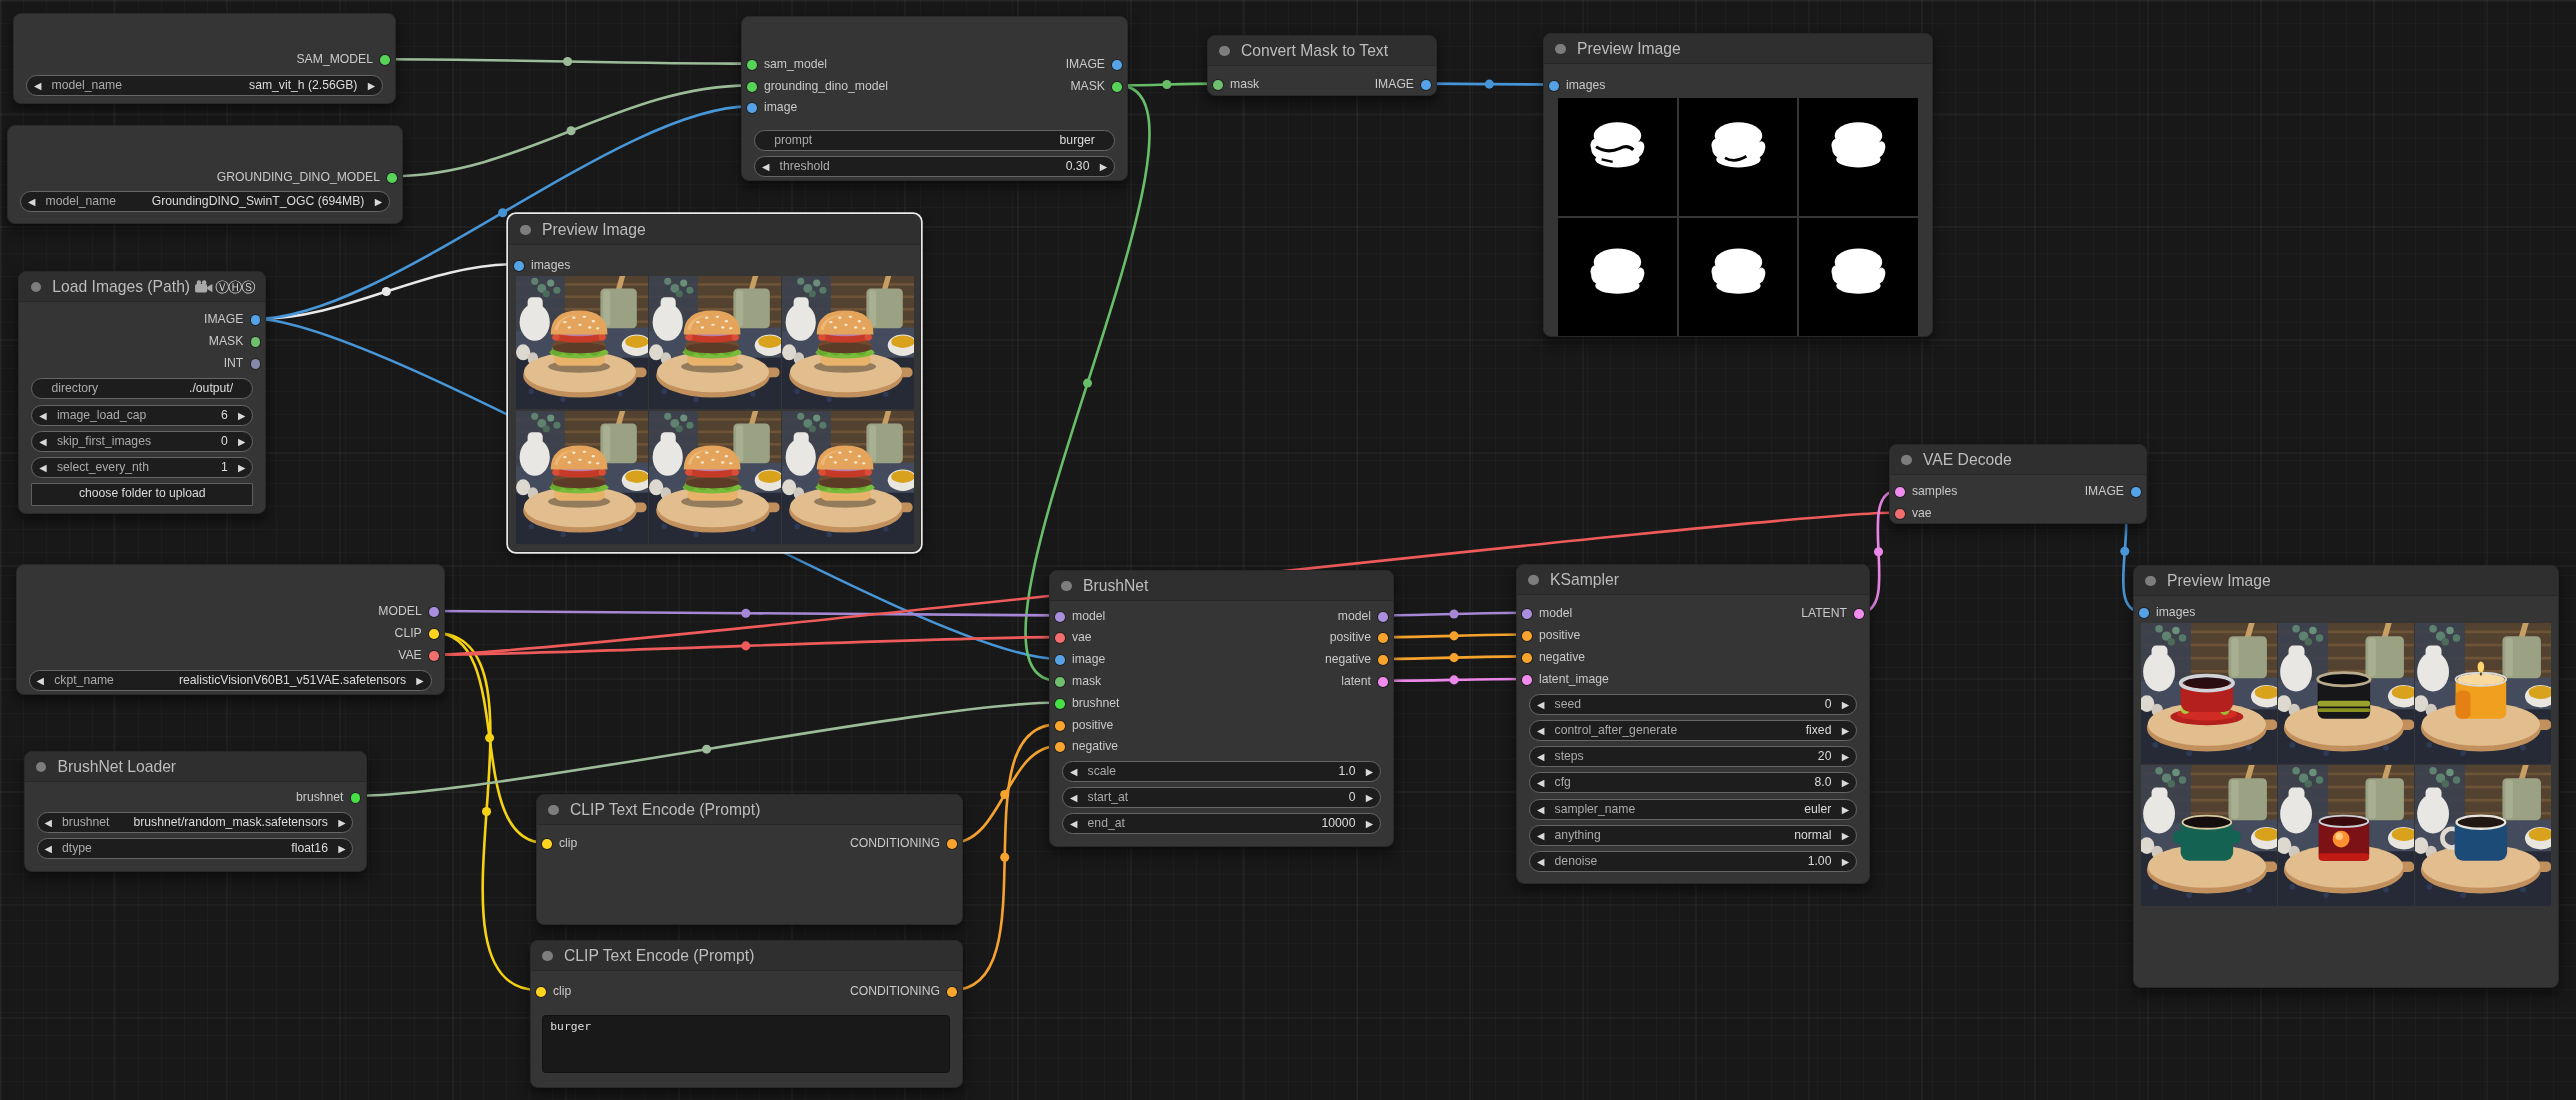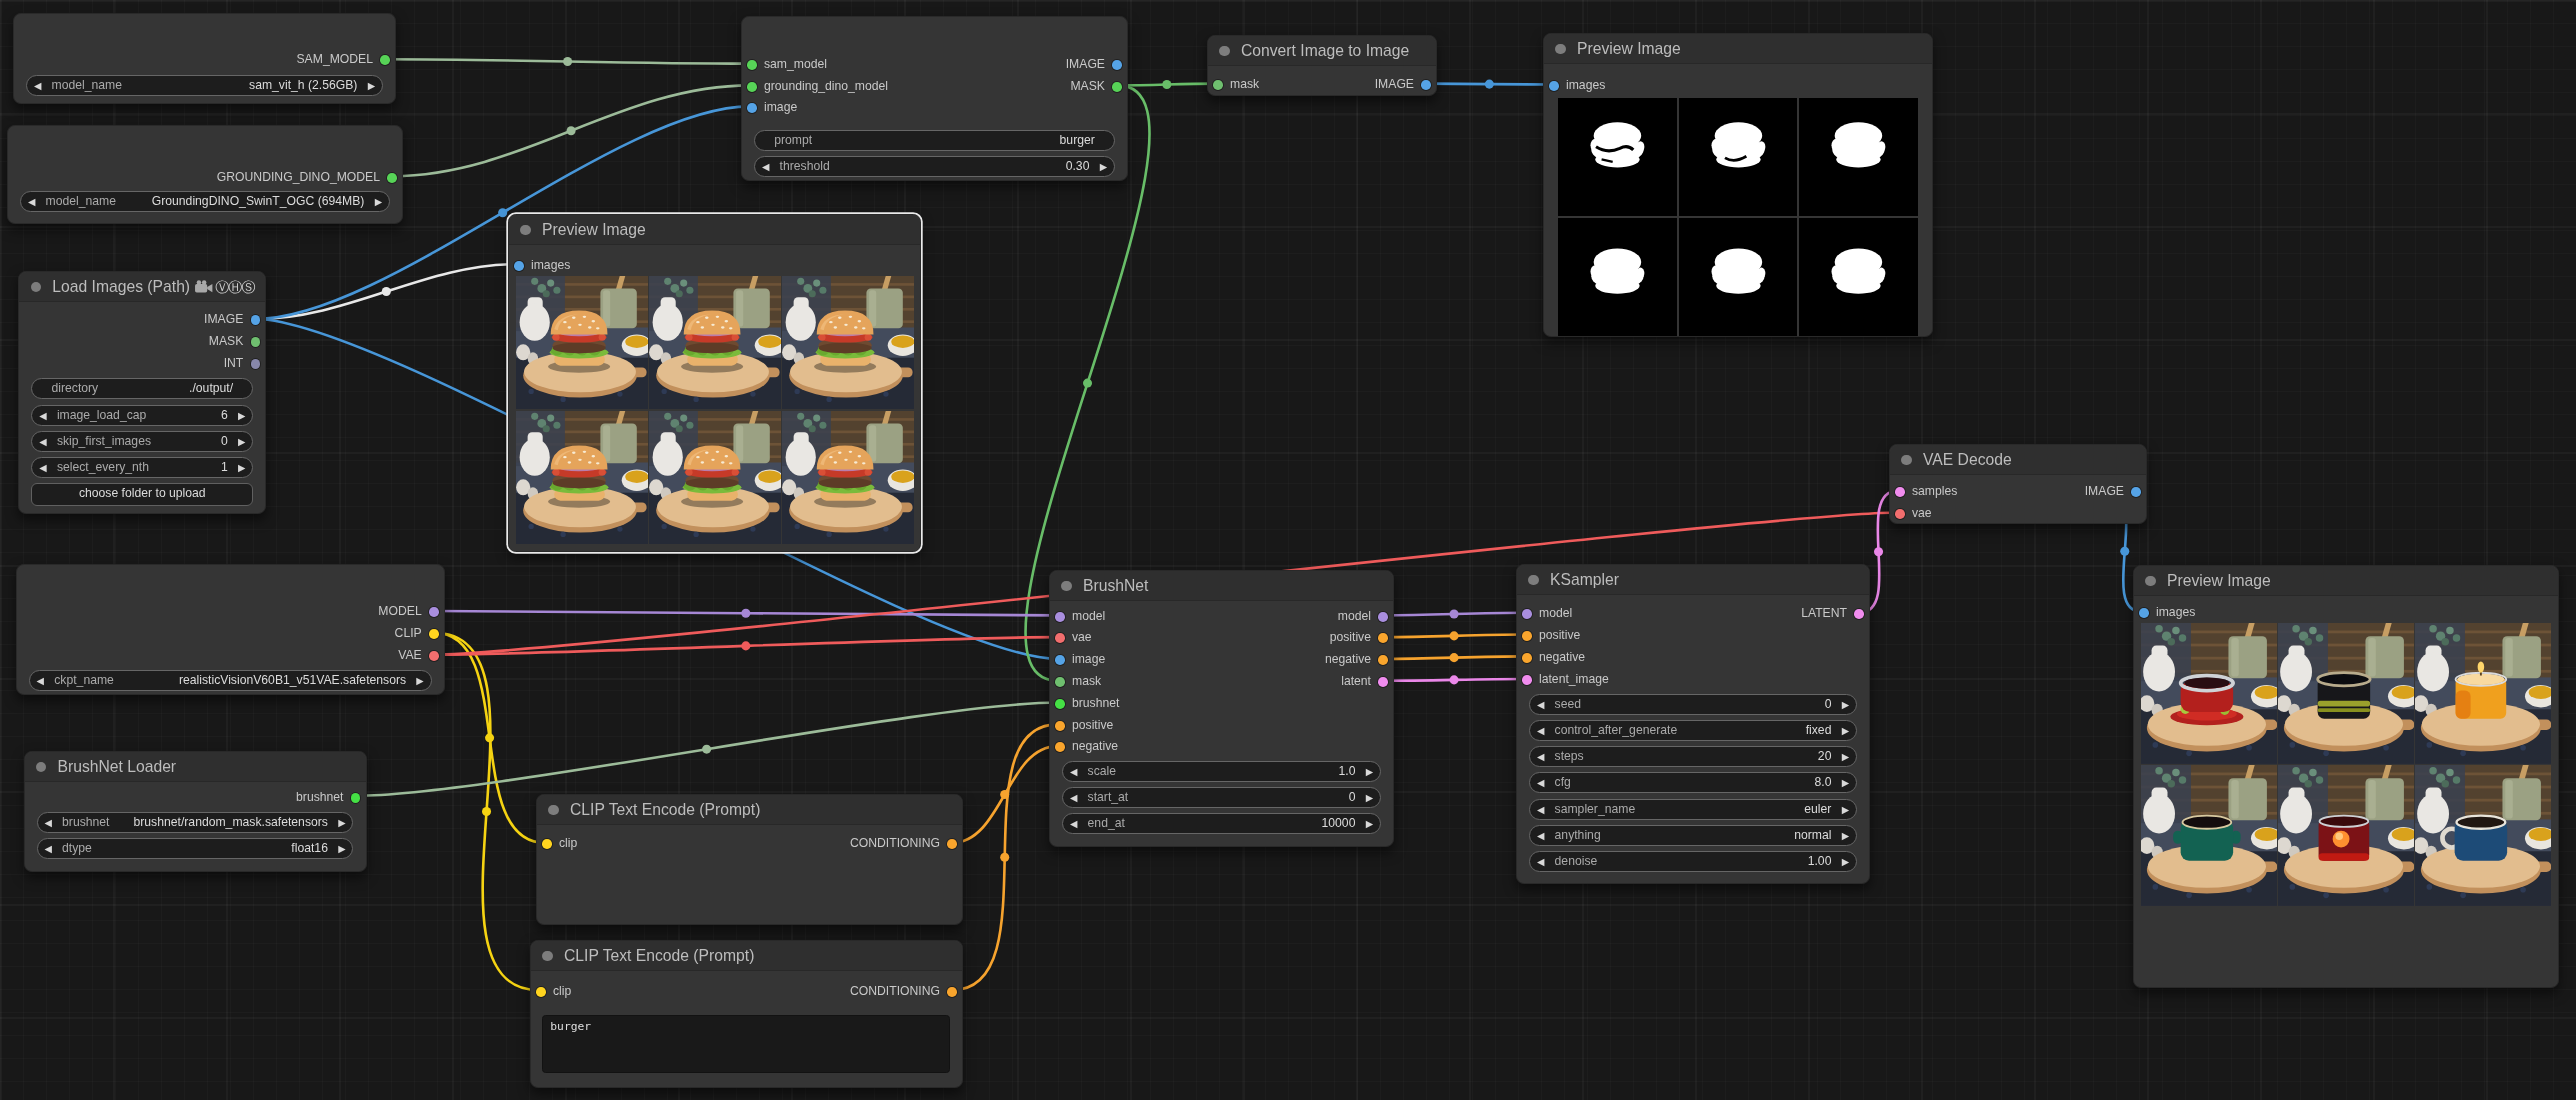--- a/index.html
+++ b/index.html
@@ -27,21 +27,21 @@
   .port.in{left:0;padding-left:22px;}  .port.in .dot{left:5.2px;}
   .port.out{right:0;padding-right:22px;} .port.out .dot{right:5.2px;}
   .widget{position:absolute;left:12.2px;right:12.2px;height:19px;background:#1d1d1d;
     border:0.9px solid #666;border-radius:10.5px;font-size:12.2px;line-height:18.3px;color:#dcdcdc;white-space:nowrap;}
   .widget .wl{position:absolute;left:24.4px;color:#ababab;}
   .widget .wv{position:absolute;right:24.4px;}
   .widget.plain .wl{left:19px;} .widget.plain .wv{right:19px;}
   .arr{position:absolute;top:0;height:19px;font-size:9.6px;color:#d9d9d9;width:15.7px;text-align:center;line-height:19px;cursor:pointer;}
   .arr.l{left:2.6px;} .arr.r{right:2.6px;}
   .btn{position:absolute;left:12.2px;right:12.2px;height:21px;background:#1d1d1d;border:0.9px solid #606060;
-    border-radius:6px;color:#dcdcdc;font-size:12.2px;text-align:center;line-height:19px;cursor:pointer;}
+    border-radius:1px;color:#dcdcdc;font-size:12.2px;text-align:center;line-height:19px;cursor:pointer;}
   .ta{position:absolute;background:#191919;border:0.9px solid #121212;border-radius:3.5px;color:#dedede;
     font:11.3px "DejaVu Sans Mono",monospace;padding:4.4px 7px;resize:none;box-sizing:border-box;outline:none;}
   .ta::placeholder{color:#6f6f6f;}
   .preview{position:absolute;display:grid;gap:1.7px;}
   .cell{overflow:hidden;background:#000;}
   .cell svg{display:block;width:100%;height:100%;}
 </style>
 </head>
 <body>
 
@@ -485,21 +485,21 @@
         <span class="wv">burger</span>
       </div>
       <div class="widget" style="top: 139px;">
         <span class="arr l">◀</span>
         <span class="wl">threshold</span>
         <span class="wv">0.30</span>
         <span class="arr r">▶</span>
       </div>
     </div>
     <div class="node" style="left: 1207px; top: 35px; width: 228px; height: 59px;">
-      <div class="title"><span class="tdot"></span><span>Convert Image to Image</span></div>
+      <div class="title"><span class="tdot"></span><span>Convert Mask to Text</span></div>
       <div class="port in" style="top: 40px;"><span class="dot" style="background:#6fbf6f"></span><span>mask</span></div>
       <div class="port out" style="top: 40px;"><span>IMAGE</span><span class="dot" style="background:#55a3e6"></span></div>
     </div>
     <div class="node" style="left: 1543px; top: 33px; width: 388px; height: 302px;">
       <div class="title"><span class="tdot"></span><span>Preview Image</span></div>
       <div class="port in" style="top: 43px;"><span class="dot" style="background:#55a3e6"></span><span>images</span></div>
       <div class="preview" style="left: 14px; top: 64px; width: 360px; height: 238px; grid-template-columns: repeat(3, 1fr); grid-template-rows: repeat(2, 1fr);">
         <div class="cell">
           <svg viewBox="0 0 150 150" preserveAspectRatio="xMidYMid slice">
             <rect width="150" height="150" fill="#000"></rect>

